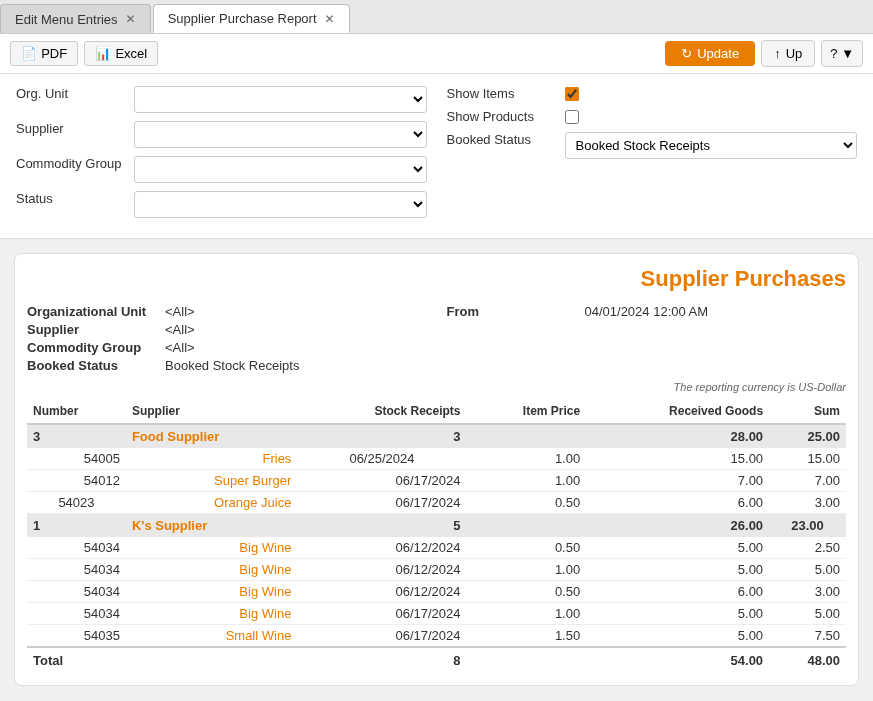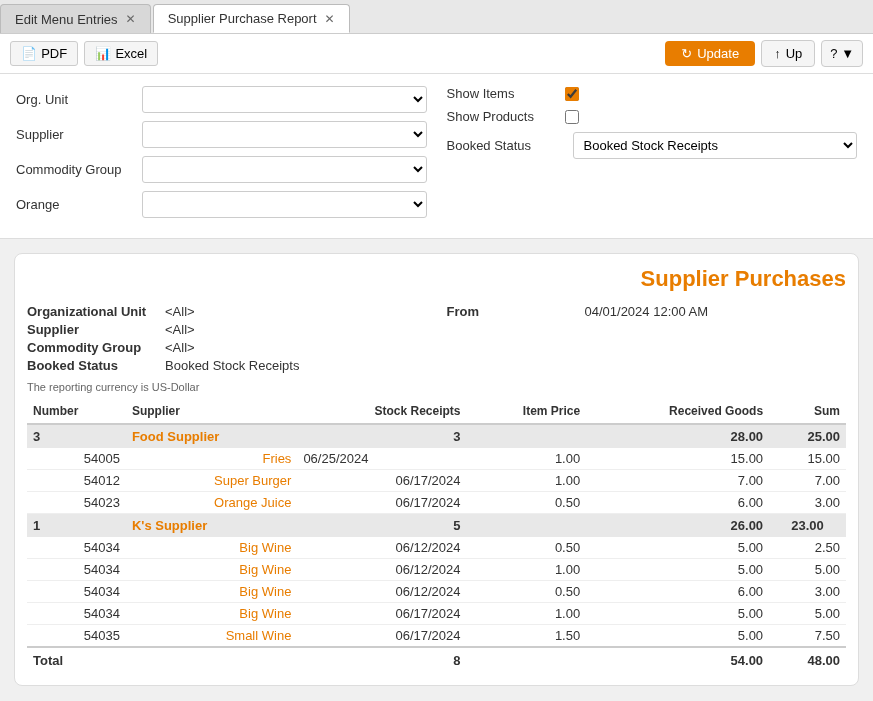--- a/index.html
+++ b/index.html
@@ -95,22 +95,22 @@
       padding: 12px 16px;
       border-bottom: 1px solid #ddd;
     }
     .filter-grid {
       display: grid;
       grid-template-columns: 1fr 1fr;
       gap: 8px 20px;
     }
     .filter-row {
       display: flex;
-      align-items: center;
-      gap: 16px;
+      align-items: flex-start;
+      gap: 8px;
     }
     .filter-label {
       min-width: 110px;
       font-size: 13px;
       color: #333;
     }
     .filter-control {
       flex: 1;
     }
     select.form-select, input.form-input {
@@ -163,22 +163,24 @@
     }
     .meta-row {
       display: flex;
       gap: 8px;
     }
     .meta-key {
       font-weight: bold;
       min-width: 130px;
     }
     .currency-note {
+      text-align: right;
       font-size: 11px;
       color: #666;
+      font-style: italic;
       margin-bottom: 6px;
     }
     
     table.report-table {
       width: 100%;
       border-collapse: collapse;
       font-size: 13px;
     }
     table.report-table thead tr {
       background: #fff;
@@ -286,21 +288,21 @@
       </div>
       <div class="filter-row" style="margin-bottom:8px;">
         <span class="filter-label">Commodity Group</span>
         <div class="filter-control">
           <select class="form-select">
             <option></option>
           </select>
         </div>
       </div>
       <div class="filter-row" style="margin-bottom:8px;">
-        <span class="filter-label">Orange</span>
+        <span class="filter-label">Status</span>
         <div class="filter-control">
           <select class="form-select"><option><all></all></option></select>
         </div>
       </div>
     </div>
 
     <div>
       <div class="checkbox-row" style="margin-bottom:8px;">
         <span class="checkbox-label">Show Items</span>
         <input type="checkbox" class="checked-orange" checked="" style="">
@@ -367,35 +369,35 @@
     <td>3</td>
     <td class="orange-text">Food Supplier</td>
     <td style="text-align:right;">3</td>
     <td style="text-align:right;"></td>
     <td style="text-align:right;">28.00</td>
     <td style="text-align:right;">25.00</td>
   </tr>
         <tr class="item-row">
       <td style="text-align:right;">54005</td>
       <td class="supplier-name" style="text-align:right;">Fries</td>
-      <td style="text-align:left;">06/25/2024</td>
+      <td style="text-align:center;">06/25/2024</td>
       <td style="text-align:right;">1.00</td>
       <td style="text-align:right;">15.00</td>
       <td style="text-align:right;">15.00</td>
     </tr>
         <tr class="item-row">
       <td style="text-align:right;">54012</td>
       <td class="supplier-name" style="text-align:right;">Super Burger</td>
       <td style="text-align:right;">06/17/2024</td>
       <td style="text-align:right;">1.00</td>
       <td style="text-align:right;">7.00</td>
       <td style="text-align:right;">7.00</td>
     </tr>
         <tr class="item-row">
-      <td style="text-align:right;">54023</td>
+      <td style="text-align:center;">54023</td>
       <td class="supplier-name" style="text-align:right;">Orange Juice</td>
       <td style="text-align:right;">06/17/2024</td>
       <td style="text-align:right;">0.50</td>
       <td style="text-align:right;">6.00</td>
       <td style="text-align:right;">3.00</td>
     </tr>
         <tr class="group-row">
     <td>1</td>
     <td class="orange-text">K's Supplier</td>
     <td style="text-align:right;">5</td>

